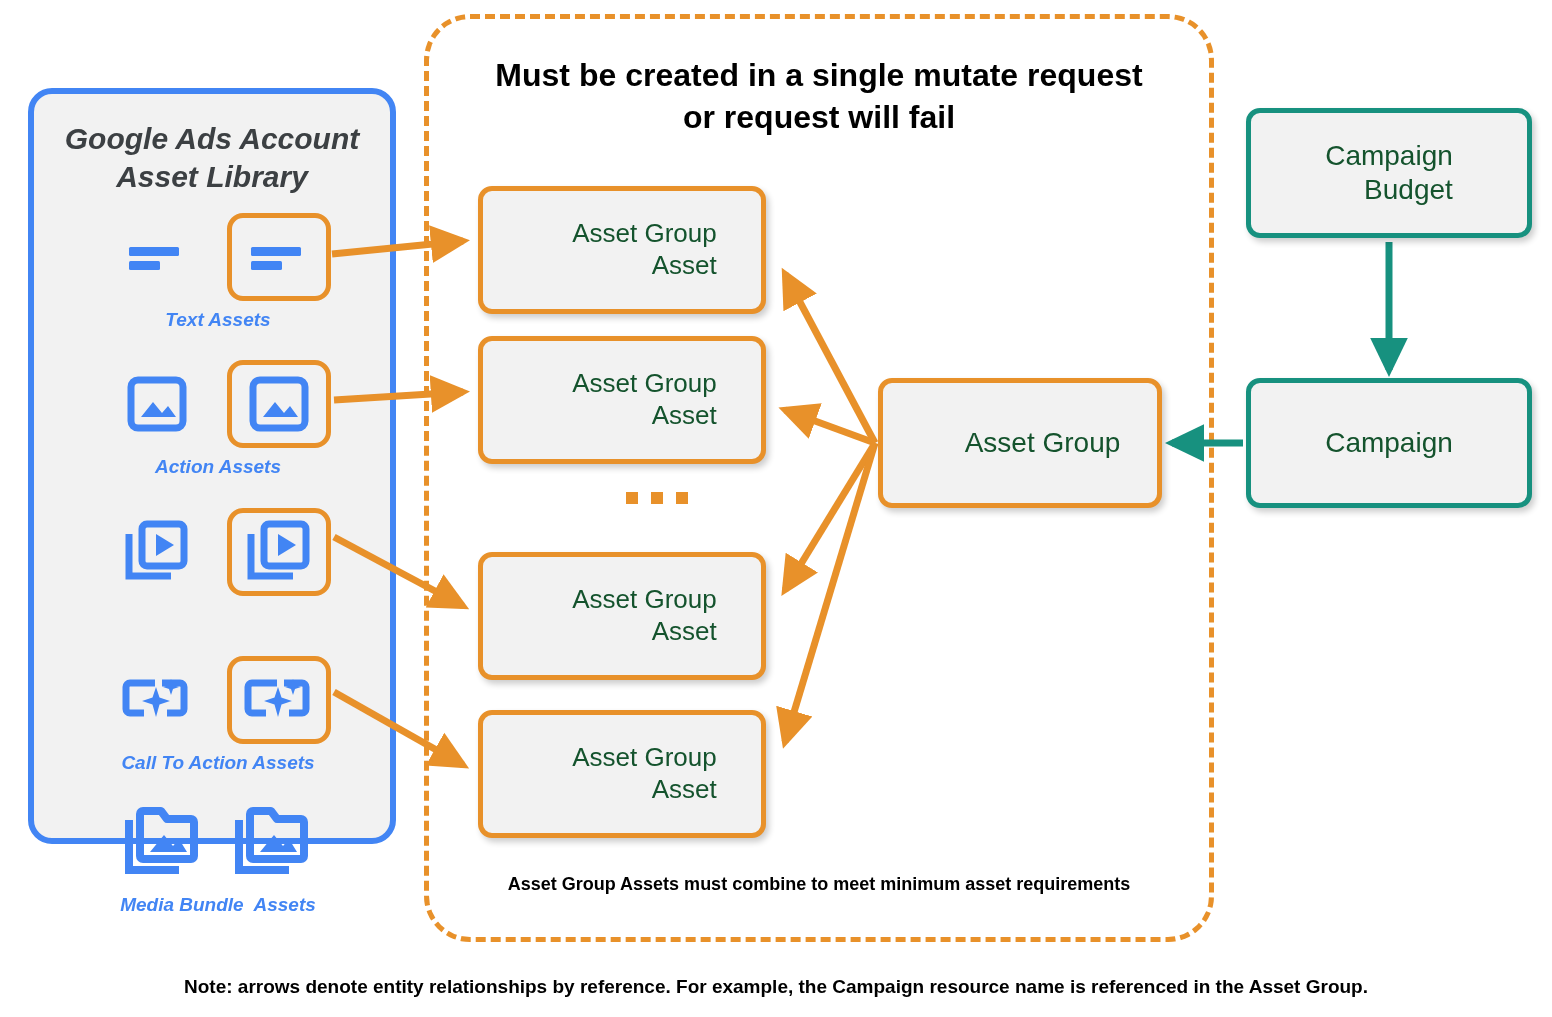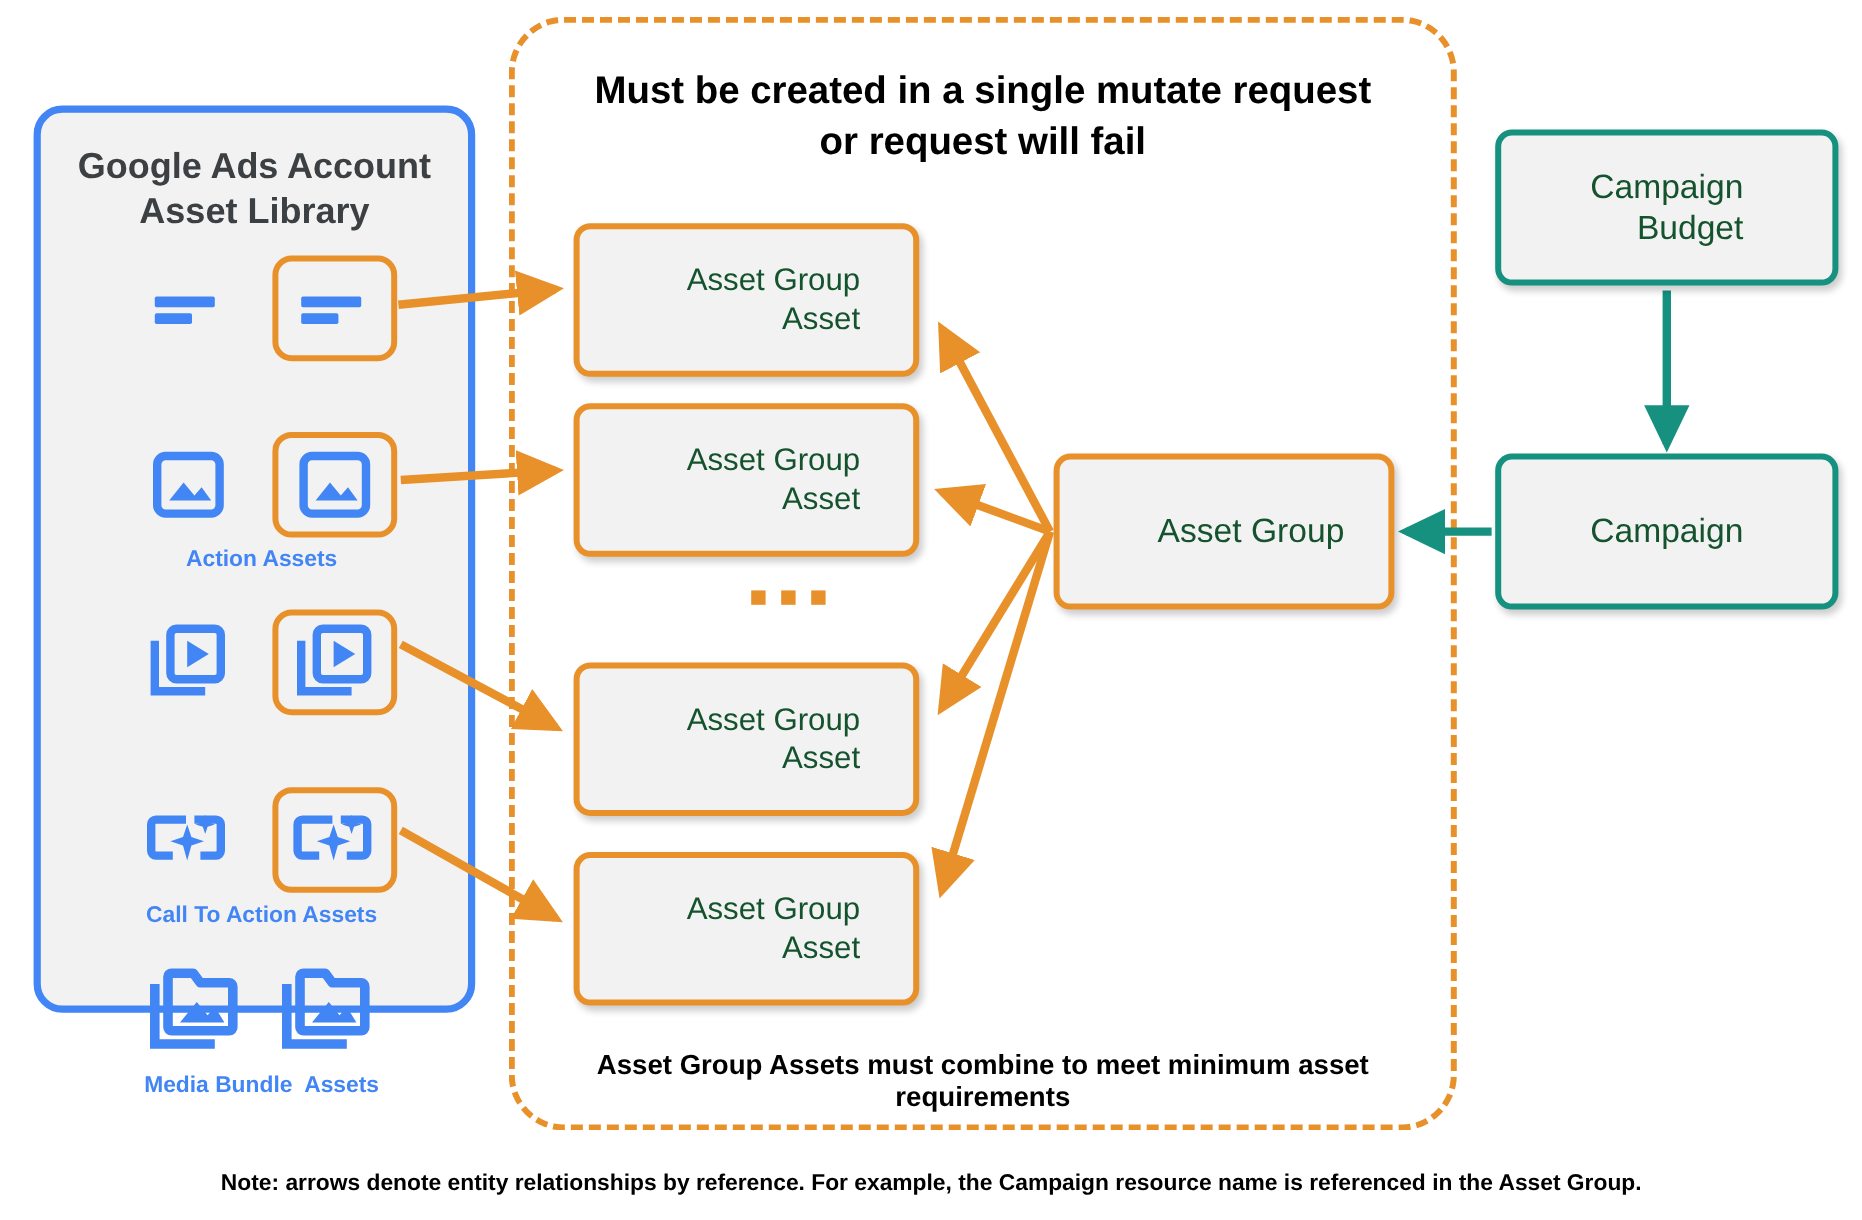--- a/index.html
+++ b/index.html
@@ -16,20 +16,21 @@
 
   
   .library-panel {
     position: absolute;
     left: 28px; top: 88px;
     width: 368px; height: 756px;
     background: #f2f2f2;
     border: 6px solid #4285f4;
     border-radius: 24px;
     box-sizing: border-box;
+    font-style: italic;
   }
   .library-title {
     position: absolute;
     left: 0; right: 0; top: 26px;
     text-align: center;
     font-size: 30px;
     font-weight: 700;
     color: #3c4043;
     line-height: 1.25;
     white-space: pre-line;
@@ -81,21 +82,21 @@
     font-weight: 700;
     color: #000000;
     line-height: 1.32;
     white-space: pre-line;
   }
   .mutate-footer {
     position: absolute;
     left: 424px; top: 874px;
     width: 790px;
     text-align: center;
-    font-size: 23px;
+    font-size: 18px;
     font-weight: 700;
     color: #000000;
   }
 
   
   .node {
     position: absolute;
     box-sizing: border-box;
     background: #f2f2f2;
     display: flex;
@@ -186,20 +187,21 @@
             <rect x="2" y="26" width="31" height="9" rx="1.5" fill="#4285f4"></rect>
           </svg>
         </div>
         <div class="icon-slot selected">
           <svg class="icon-svg" width="60" height="44" viewBox="0 0 60 44">
             <rect x="2" y="12" width="50" height="9" rx="1.5" fill="#4285f4"></rect>
             <rect x="2" y="26" width="31" height="9" rx="1.5" fill="#4285f4"></rect>
           </svg>
         </div>
       </div>
+      <div class="asset-caption">Text Assets</div>
     </div>
 
     <div class="asset-row" style="top:262px;">
       <div class="asset-icons">
         <div class="icon-slot">
           <svg class="icon-svg" width="62" height="62" viewBox="0 0 62 62">
             <rect x="5" y="7" width="52" height="48" rx="7" fill="none" stroke="#4285f4" stroke-width="7"></rect>
             <path d="M15 44 L27 29 L36 40 L42 33 L50 44 Z" fill="#4285f4"></path>
           </svg>
         </div>

